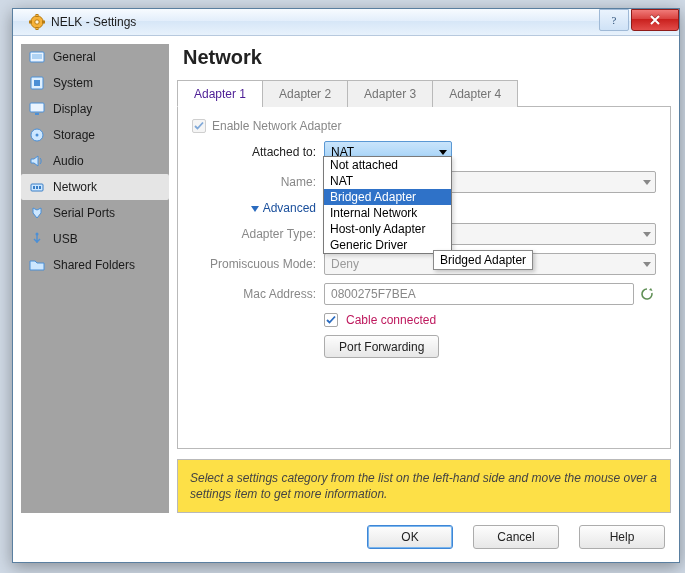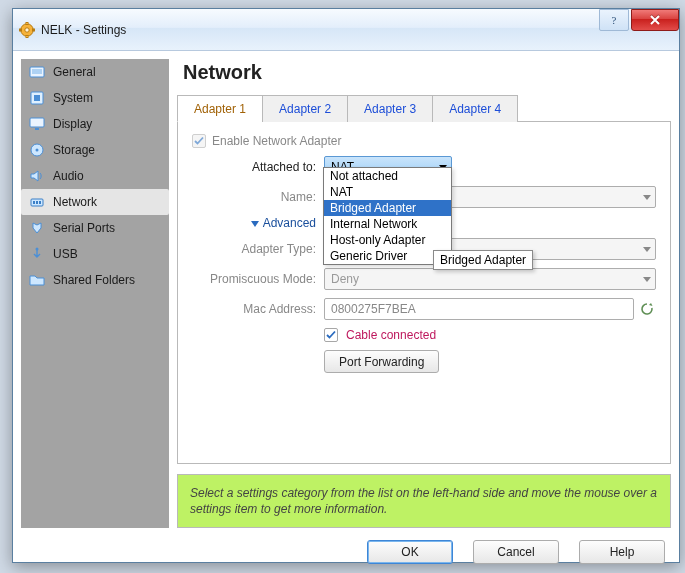--- a/index.html
+++ b/index.html
@@ -16,25 +16,25 @@
   .window {
     position: absolute;
     left: 12px; top: 8px;
     width: 668px; height: 555px;
     background: #fff;
     border: 1px solid #5a7fa0;
     box-shadow: 0 4px 16px rgba(0,0,0,.35);
   }
   
   .titlebar {
-    height: 42px;
+    height: 27px;
     background: linear-gradient(#f7fbff, #e3eefb 45%, #d6e6f7 46%, #e8f2fc);
     border-bottom: 1px solid #b7c9de;
     display: flex; align-items: center;
-    padding-left: 6px;
+    padding-left: 16px;
     position: relative;
   }
   .titlebar .gear {
     width: 16px; height: 16px; margin-right: 6px;
   }
   .titlebar .title { color: #1a1a1a; font-size: 12px; }
   .titlebar .btns { position: absolute; right: 0; top: 0; display: flex; }
   .titlebar .btn {
     width: 32px; height: 22px;
     display: flex; align-items: center; justify-content: center;
@@ -94,28 +94,28 @@
   .tabbar {
     display:flex;
     border-bottom:1px solid #b9b9b9;
     padding-left:0;
   }
   .tab {
     padding:6px 16px 5px;
     border:1px solid #b9b9b9;
     border-bottom:none;
     background:#f0f0f0;
-    color:#1d4ed8;
+    color:#737373;
     position:relative;
     top:1px;
     margin-right:-1px;
   }
   .tab.active {
     background:#fff;
-    color:#a16207;
+    color:#4c1d95;
     border-bottom:1px solid #fff;
   }
   .tabbody {
     border:1px solid #b9b9b9;
     border-top:none;
     padding:12px 14px 14px;
     flex:1;
     position:relative;
   }
   .row {
@@ -158,32 +158,32 @@
     padding:0 14px;border-radius:3px;display:inline-flex;align-items:center;
     color:#222;
   }
   .dlgbtn {
     height:24px;width:86px;border:1px solid #acacac;background:linear-gradient(#fdfdfd,#e7e7e7);
     border-radius:3px;display:inline-flex;align-items:center;justify-content:center;
     color:#222;
   }
   .dlgbtn.default{border-color:#3e86d6;box-shadow:0 0 0 1px #7ab6ee inset;}
   .hint {
-    border:1px solid #b9b9b9;background:#bef264;
+    border:1px solid #b9b9b9;background:#fde047;
     padding:10px 12px;color:#444;font-style:italic;
     line-height:1.35;
   }
   .dlgbtns {
     display:flex;justify-content:flex-end;gap:20px;
     padding:4px 6px 2px;
   }
   
   .dropdown {
     position:absolute;
-    left:323px; top:167px;
+    left:323px; top:156px;
     width:129px;
     border:1px solid #7a7a7a;background:#fff;
     box-shadow:2px 2px 4px rgba(0,0,0,.15);
     z-index:5;
   }
   .dropdown div{padding:1px 6px;white-space:nowrap;}
   .dropdown .sel{background:#2f72c8;color:#fff;}
   .tooltip{
     position:absolute;left:433px;top:250px;
     background:#fff;border:1px solid #8a8a8a;padding:2px 6px;

